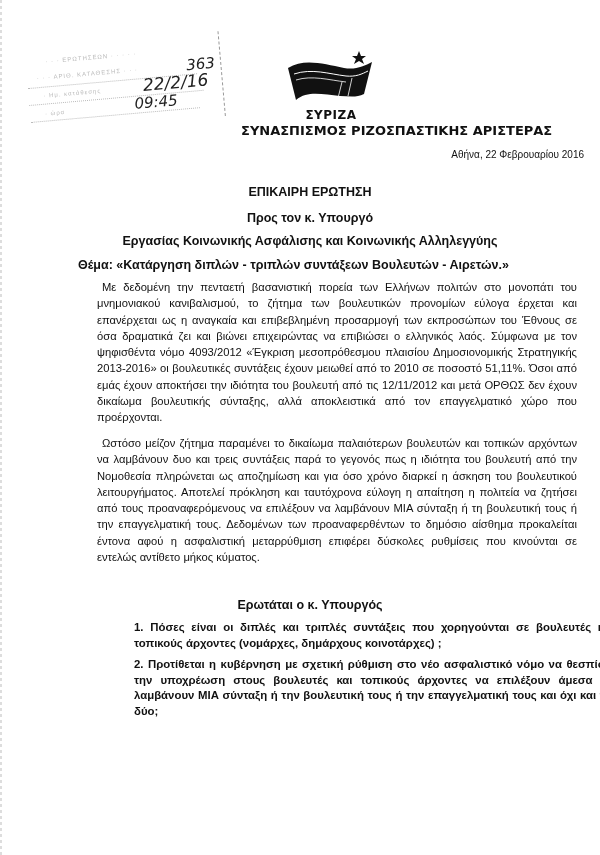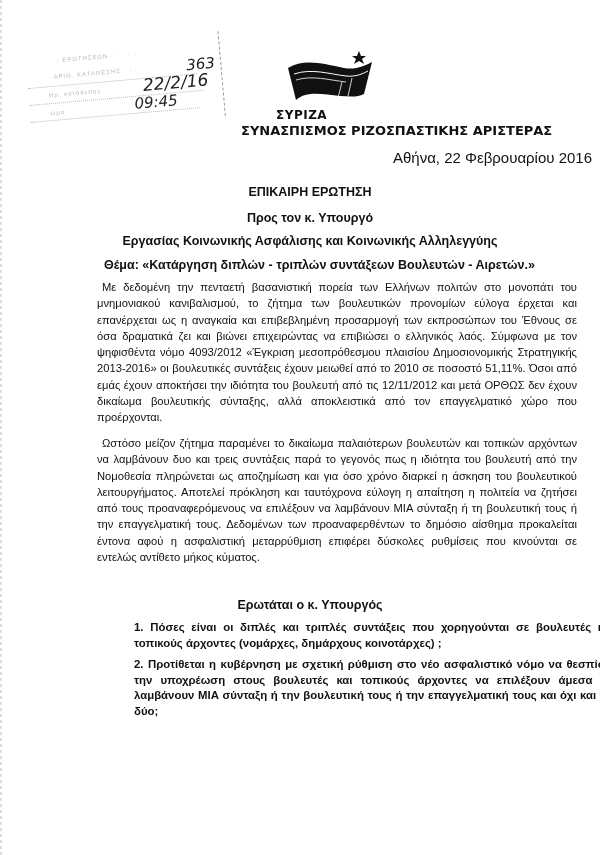--- a/index.html
+++ b/index.html
@@ -10,26 +10,26 @@
   
   .stamp { position: absolute; left: 18px; top: 40px; width: 205px; height: 95px; transform: rotate(-5deg); }
   .stamp-line { position: absolute; left: 10px; height: 1px; border-top: 1px dotted #bbb; }
   .stamp-faint { position: absolute; font-size: 6px; color: #bbb; letter-spacing: 1px; white-space: nowrap; }
   .stamp-border { position: absolute; right: 0; top: 0; width: 1px; height: 85px; border-right: 1px dashed #999; }
   .stamp-hand { position: absolute; font-family: "DejaVu Sans", sans-serif; font-size: 15px; color: #222; font-style: italic; }
 
   
   .logo { position: absolute; left: 276px; top: 50px; width: 150px; height: 95px; }
   .logo svg { position: absolute; left: 8px; top: 0; }
-  .logo-name { position: absolute; left: 0; top: 58px; width: 110px; text-align: left; font-family: "DejaVu Sans", sans-serif; font-weight: bold; font-size: 12px; letter-spacing: 0.5px; }
+  .logo-name { position: absolute; left: 0; top: 58px; width: 110px; text-align: center; font-family: "DejaVu Sans", sans-serif; font-weight: bold; font-size: 12px; letter-spacing: 0.5px; }
   .logo-sub { position: absolute; left: -35px; top: 73px; width: 200px; font-family: "DejaVu Sans", sans-serif; font-weight: bold; font-size: 13px; white-space: nowrap; }
 
-  .date { position: absolute; right: 8px; top: 149px; font-size: 15px; }
+  .date { position: absolute; right: 16px; top: 149px; font-size: 10px; }
   .center { position: absolute; left: 10px; width: 600px; text-align: center; font-weight: bold; font-size: 12.5px; }
-  .subject { position: absolute; left: 104px; top: 258px; font-weight: bold; font-size: 12.5px; }
+  .subject { position: absolute; left: 78px; top: 258px; font-weight: bold; font-size: 12.5px; }
 
   .para { position: absolute; left: 90px; width: 480px; font-size: 11.2px; line-height: 16.3px; text-align: justify; margin-left: 7px; }
   .para p { margin: 0; text-indent: 5px; }
   .q { position: absolute; left: 90px; width: 480px; font-weight: bold; font-size: 11.4px; line-height: 15.5px; text-align: justify; margin-left: 44px; }
 </style>
 </head>
 <body>
 
 <div class="page">
   <div class="left-edge"></div>

